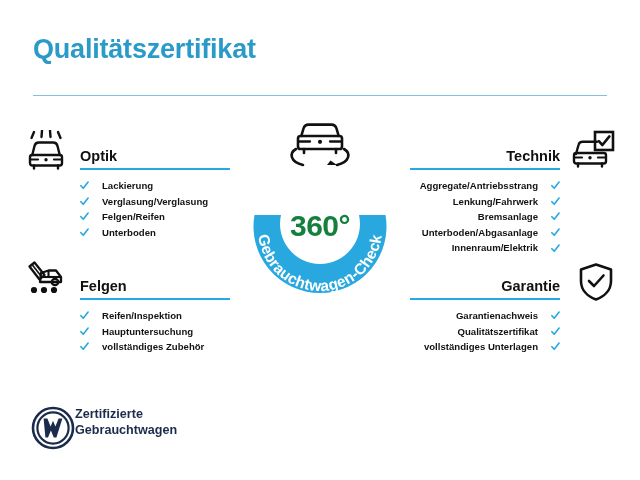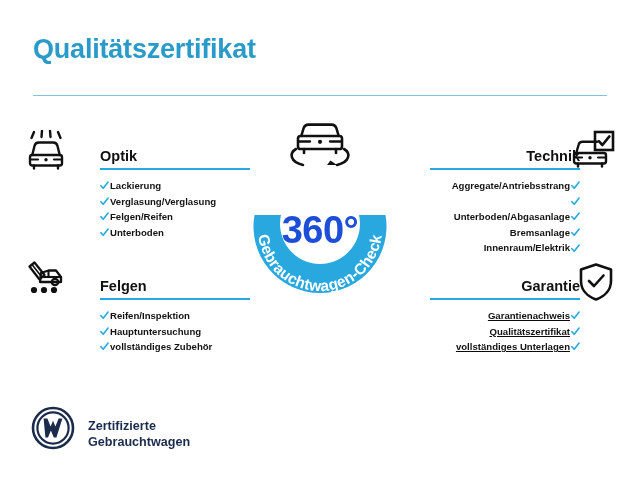--- a/index.html
+++ b/index.html
@@ -15,60 +15,60 @@
     position:absolute;left:33px;top:34px;
     font-size:27px;font-weight:bold;letter-spacing:-0.2px;
     color:#2a9ac8;
   }
   .title-rule{
     position:absolute;left:33px;top:95px;width:574px;height:1px;
     background:#7fc4dd;
   }
 
   
-  .section{position:absolute;margin-left:20px;}
+  .section{position:absolute;}
   .sec-head{position:relative;height:34px;}
   .sec-title{
     position:absolute;bottom:8px;
     font-size:14.5px;font-weight:bold;color:#111;white-space:nowrap;
   }
   .sec-rule{position:absolute;bottom:2px;height:1.6px;background:#29a8e0;}
 
   .sec-left .sec-title{left:0;}
   .sec-left .sec-rule{left:0;right:0;}
   .sec-right .sec-title{right:0;}
   .sec-right .sec-rule{left:0;right:0;}
 
   .items{margin-top:6px;}
   .item{
-    display:flex;align-items:center;gap:1px;
+    display:flex;align-items:center;gap:13px;
     font-size:9.6px;font-weight:bold;color:#131313;
     line-height:15.6px;height:15.6px;white-space:nowrap;
   }
   .sec-right .item{justify-content:flex-end;}
   .check{
     width:9px;height:9px;flex:0 0 auto;display:block;
   }
   .check svg{display:block;}
 
   
   .icon{position:absolute;}
   .icon svg{display:block;}
 
   
   .badge{position:absolute;left:228px;top:115px;width:184px;height:190px;}
   .badge-ring{position:absolute;left:0;top:38px;width:184px;height:152px;}
   .badge-car{position:absolute;left:47px;top:0px;width:90px;height:62px;}
   .badge-360{
     position:absolute;left:0;right:0;top:94px;text-align:center;
-    font-size:38px;font-weight:bold;color:#1d4ed8;letter-spacing:-0.5px;
-  }
-
-  
-  .footer{position:absolute;left:31px;top:406px;display:flex;align-items:flex-end;gap:13px;}
+    font-size:30px;font-weight:bold;color:#15803d;letter-spacing:-0.5px;
+  }
+
+  
+  .footer{position:absolute;left:31px;top:406px;display:flex;align-items:flex-start;}
   .vw-mark{width:44px;height:44px;flex:0 0 auto;}
   .footer-text{
     font-size:12.6px;font-weight:bold;color:#1b2b4b;line-height:16px;
   }
   .footer-text div{white-space:nowrap;}
 </style>
 </head>
 <body>
 
 <div class="page">
@@ -204,36 +204,37 @@
     <div class="items">
       <div class="item">
         <span>Aggregate/Antriebsstrang</span>
         <span class="check">
             <svg width="9" height="9" viewBox="0 0 10 10">
               <path d="M1 5.2 L3.6 8 L9 1.2" fill="none" stroke="#29a8e0" stroke-width="1.8" stroke-linecap="round" stroke-linejoin="round"></path>
             </svg>
           </span>
       </div>
       <div class="item">
+        <span>Lenkung/Fahrwerk</span>
+        <span class="check">
+            <svg width="9" height="9" viewBox="0 0 10 10">
+              <path d="M1 5.2 L3.6 8 L9 1.2" fill="none" stroke="#29a8e0" stroke-width="1.8" stroke-linecap="round" stroke-linejoin="round"></path>
+            </svg>
+          </span>
+      </div>
+      <div class="item">
+        <span>Bremsanlage</span>
         <span class="check">
             <svg width="9" height="9" viewBox="0 0 10 10">
               <path d="M1 5.2 L3.6 8 L9 1.2" fill="none" stroke="#29a8e0" stroke-width="1.8" stroke-linecap="round" stroke-linejoin="round"></path>
             </svg>
           </span>
       </div>
       <div class="item">
         <span>Unterboden/Abgasanlage</span>
-        <span class="check">
-            <svg width="9" height="9" viewBox="0 0 10 10">
-              <path d="M1 5.2 L3.6 8 L9 1.2" fill="none" stroke="#29a8e0" stroke-width="1.8" stroke-linecap="round" stroke-linejoin="round"></path>
-            </svg>
-          </span>
-      </div>
-      <div class="item">
-        <span>Bremsanlage</span>
         <span class="check">
             <svg width="9" height="9" viewBox="0 0 10 10">
               <path d="M1 5.2 L3.6 8 L9 1.2" fill="none" stroke="#29a8e0" stroke-width="1.8" stroke-linecap="round" stroke-linejoin="round"></path>
             </svg>
           </span>
       </div>
       <div class="item">
         <span>Innenraum/Elektrik</span>
         <span class="check">
             <svg width="9" height="9" viewBox="0 0 10 10">
@@ -244,21 +245,21 @@
     </div>
   </div>
 
   <div class="icon" style="left:578px;top:262px;">
     <svg width="36" height="40" viewBox="0 0 36 40">
       <path d="M18 2.5 L33 7.5 L33 19 C33 28 26.5 34.5 18 37.5 C9.5 34.5 3 28 3 19 L3 7.5 Z" fill="none" stroke="#111" stroke-width="2.6" stroke-linejoin="round"></path>
       <path d="M11 19 L16 24 L25.5 13.5" fill="none" stroke="#111" stroke-width="2.6" stroke-linecap="round" stroke-linejoin="round"></path>
     </svg>
   </div>
 
-  <div class="section sec-right" style="left:410px;top:268px;width:150px;text-decoration:underline;">
+  <div class="section sec-right" style="left:410px;top:268px;width:150px;">
     <div class="sec-head">
       <div class="sec-title">Garantie</div>
       <div class="sec-rule"></div>
     </div>
     <div class="items">
       <div class="item">
         <span>Garantienachweis</span>
         <span class="check">
             <svg width="9" height="9" viewBox="0 0 10 10">
               <path d="M1 5.2 L3.6 8 L9 1.2" fill="none" stroke="#29a8e0" stroke-width="1.8" stroke-linecap="round" stroke-linejoin="round"></path>

